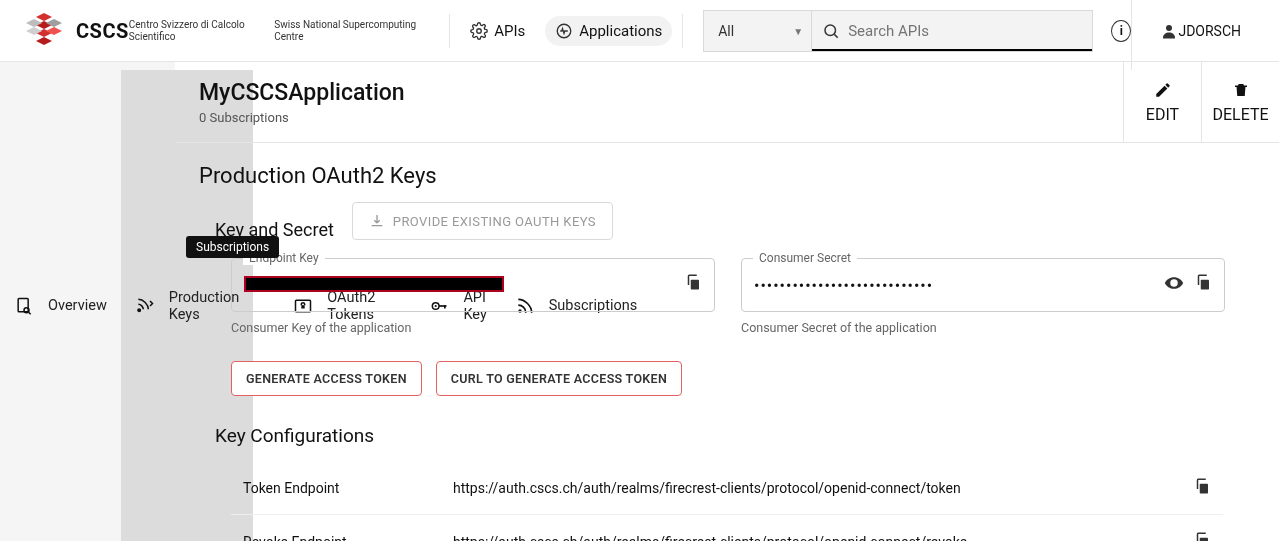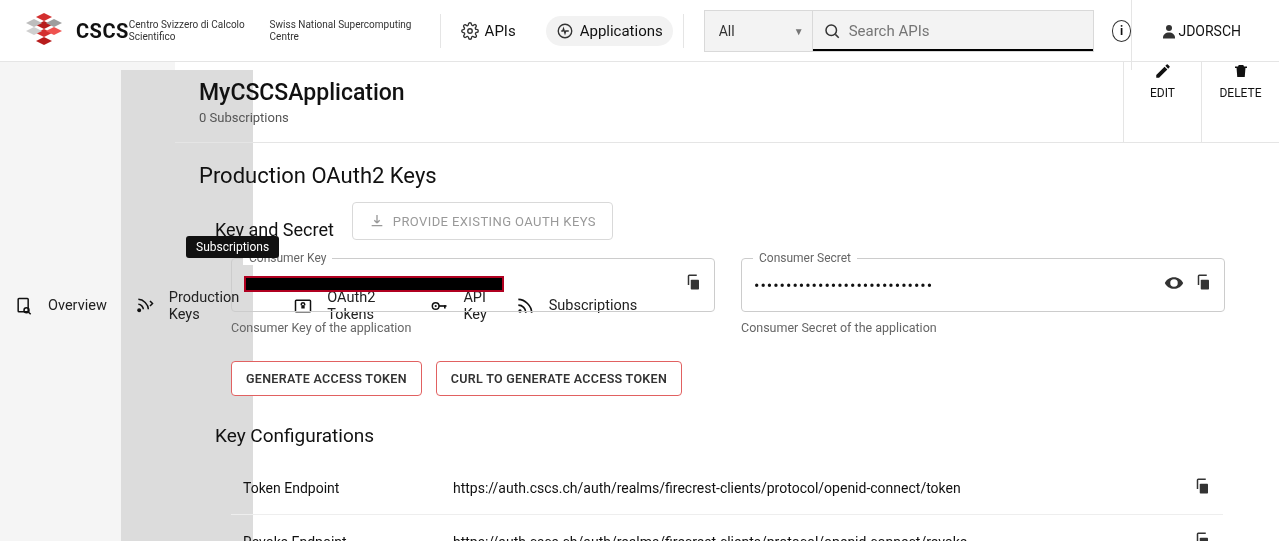--- a/index.html
+++ b/index.html
@@ -4,42 +4,42 @@
 <style>
 *{box-sizing:border-box;margin:0;padding:0;font-family:-apple-system,BlinkMacSystemFont,"Segoe UI",Roboto,Helvetica,Arial,sans-serif}
 body{background:#fff;color:#111;width:1279px;height:541px;overflow:hidden;position:relative}
 .header{height:62px;display:flex;align-items:center;border-bottom:1px solid #e5e5e5;padding:0 10px}
 .logo-block{display:flex;align-items:center;gap:10px;padding:0 12px;min-width:290px}
 .logo-svg{width:44px;height:44px;flex-shrink:0}
 .logo-text{display:flex;flex-direction:row}
 .brand{font-weight:700;font-size:20px;letter-spacing:.5px}
 .brand-sub{font-size:10px;color:#333;line-height:1.2}
 .vdiv{width:1px;height:34px;background:#e5e5e5;margin:0 10px}
-.nav-group{display:flex;align-items:flex-end;gap:20px}
+.nav-group{display:flex;align-items:flex-end;gap:10px}
 .nav-chip{display:flex;align-items:center;gap:6px;padding:6px 10px;border-radius:18px;font-size:15px;cursor:pointer}
 .nav-chip.active{background:#f2f2f2}
 .search-group{display:flex;align-items:center;margin-left:10px}
 .sel{background:#f3f3f3;border:1px solid #d9d9d9;border-right:none;display:flex;align-items:center;padding:0 26px 0 14px;font-size:14px;color:#333;position:relative;height:42px;min-width:108px}
 .sel .caret{position:absolute;right:8px;top:50%;transform:translateY(-50%);font-size:10px;color:#777}
 .search-box{display:flex;align-items:center;border:1px solid #d9d9d9;background:#f3f3f3;padding:0 10px;height:42px;width:282px;box-shadow:inset 0 -2px 0 #000}
 .search-box input{background:transparent;border:none;outline:none;margin-left:8px;font-size:15px;width:100%}
 .info-circle{margin-left:18px;width:22px;height:22px;border:1.4px solid #333;border-radius:50%;display:flex;align-items:center;justify-content:center;font-size:12px;font-weight:700;cursor:pointer}
 .user-block{margin-left:auto;border-left:1px solid #e5e5e5;height:78px;display:flex;align-items:center;padding:0 28px;font-size:14px;}
 .main{display:flex;height:calc(541px - 62px)}
 .sidebar{width:175px;background:#f5f5f5;display:flex;flex-direction:row;padding-top:8px}
 .side-item{display:flex;align-items:center;gap:14px;padding:10px 14px;font-size:14.5px;color:#222;cursor:pointer}
 .side-item.selected{background:#dcdcdc}
 .side-item.sub{padding-left:40px}
 .side-icon{width:20px;height:20px;display:flex;align-items:center;justify-content:center;color:#111}
 .content{flex:1;overflow:auto;position:relative}
 .app-bar{display:flex;align-items:stretch;border-bottom:1px solid #e5e5e5;padding-left:24px}
 .app-title-block{flex:1;padding:17px 0}
 .app-title{font-size:23px;font-weight:500}
 .app-sub{font-size:13px;color:#555;margin-top:4px}
-.action-cell{border-left:1px solid #e5e5e5;width:78px;display:flex;flex-direction:column;align-items:center;gap:6px;font-size:12px;cursor:pointer}
+.action-cell{border-left:1px solid #e5e5e5;width:78px;display:flex;flex-direction:column;align-items:center;justify-content:center;gap:6px;font-size:16px;cursor:pointer}
 .section{padding:20px 24px}
 .section-title{font-size:22px;font-weight:400;margin-bottom:14px}
 .ks-row{display:flex;align-items:flex-end;gap:18px;margin-left:16px;margin-bottom:18px}
 .ks-label{font-size:18px}
 .provide-btn{border:1px solid #d9d9d9;border-radius:4px;padding:10px 16px;font-size:13px;letter-spacing:.4px;color:#999;display:flex;align-items:center;gap:8px;cursor:pointer;background:#fff}
 .fields-row{display:flex;gap:26px;margin-left:32px}
 .fieldset{border:1px solid #ccc;border-radius:4px;position:relative;padding:14px 12px;width:484px}
 .fieldset .legend{position:absolute;top:-8px;left:11px;background:#fff;padding:0 6px;font-size:12px;color:#666}
 .fieldset .inner{display:flex;align-items:center;justify-content:space-between;gap:8px}
 .redact{background:#000;height:16px;width:260px;border:2px solid #b00020}
@@ -207,21 +207,21 @@
         <div class="provide-btn">
           <svg width="16" height="16" viewBox="0 0 24 24" fill="none" stroke="#999" stroke-width="2">
               <path d="M12 3v12m0 0l-4-4m4 4l4-4M4 19h16"></path>
             </svg>
           <span>PROVIDE EXISTING OAUTH KEYS</span>
         </div>
       </div>
 
       <div class="fields-row">
         <div class="fieldset">
-          <span class="legend">Consumer Key</span>
+          <span class="legend">Endpoint Key</span>
           <div class="inner">
             <div class="redact"></div>
             <span class="icon-btn">
               <svg width="18" height="18" viewBox="0 0 24 24" fill="#333">
                   <rect x="9" y="9" width="11" height="13" rx="1"></rect>
                   <path d="M6 16V4a1 1 0 0 1 1-1h10" fill="none" stroke="#333" stroke-width="2"></path>
                 </svg>
             </span>
           </div>
         </div>

